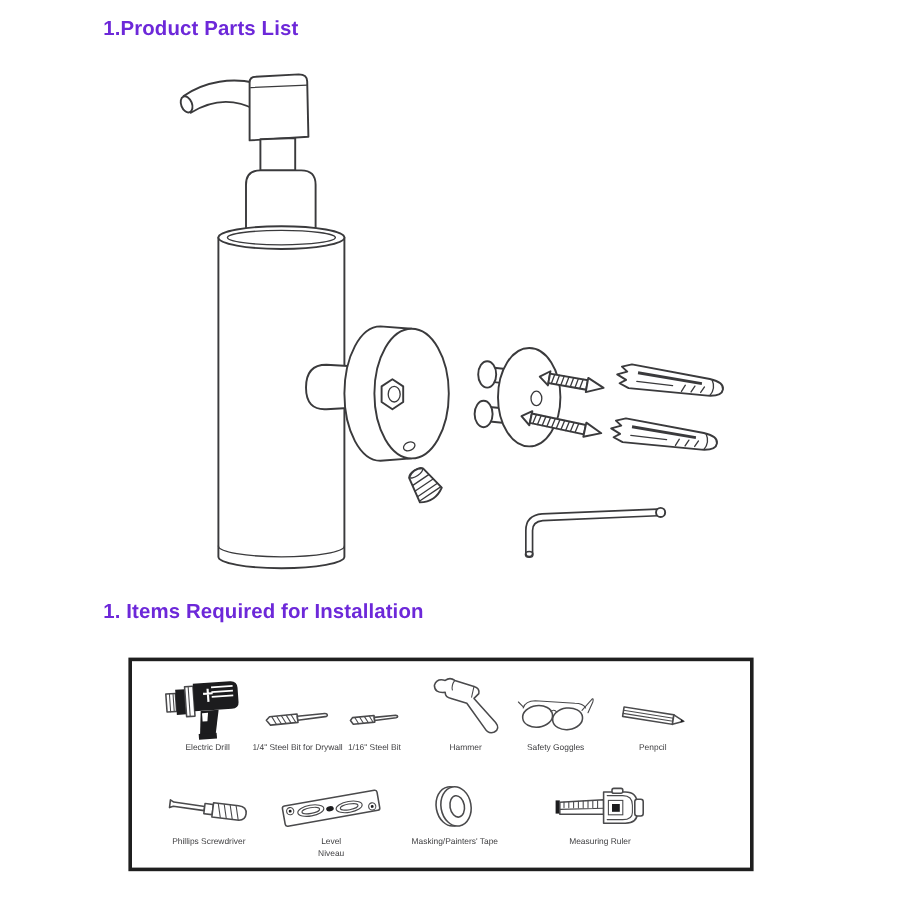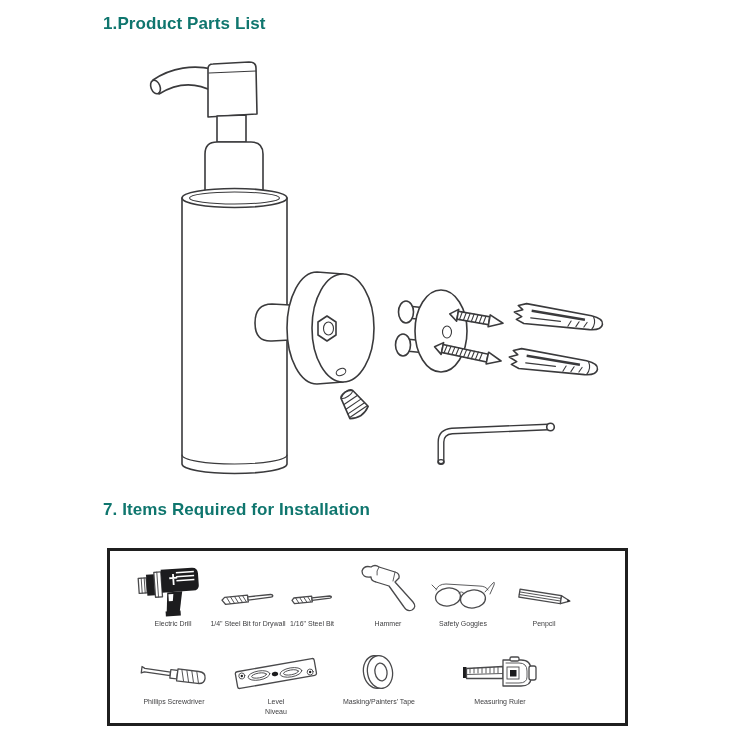--- a/index.html
+++ b/index.html
@@ -2,22 +2,22 @@
 <html><head>
 <meta charset="utf-8">
 <style>
   html,body{margin:0;padding:0;}
   body{
     width:750px;height:750px;position:relative;overflow:hidden;
     background:#ffffff;
     font-family:"Liberation Sans", sans-serif;
   }
   .heading{
-    position:absolute;left:103px;
-    font-size:17px;font-weight:bold;color:#0f766e;letter-spacing:.1px;
+    position:absolute;left:86px;
+    font-size:17px;font-weight:bold;color:#6d28d9;letter-spacing:.1px;
     white-space:nowrap;
   }
   #heading-1{top:14px;}
   #heading-2{top:500px;}
   #parts-illustration{position:absolute;left:130px;top:58px;}
   #tools-box{
     position:absolute;left:107px;top:548px;width:515px;height:172px;
     border:3px solid #1f1f1f;background:#ffffff;
   }
   .tool{
@@ -133,21 +133,21 @@
   </g>
 
   <g>
     <path d="M 311,403 L 311,384 Q 311,374 322,373 L 418,369" fill="none" stroke="#3a3a3c" stroke-width="7" stroke-linecap="round"></path>
     <path d="M 311,403 L 311,384 Q 311,374 322,373 L 418,369" fill="none" stroke="#ffffff" stroke-width="4.2" stroke-linecap="round"></path>
     <circle class="ln" cx="420.5" cy="369" r="3.8"></circle>
     <ellipse class="ln-thin" cx="311" cy="404" rx="3.2" ry="2.4"></ellipse>
   </g>
 </svg>
 
-<div class="heading" id="heading-2">7. Items Required for Installation</div>
+<div class="heading" id="heading-2">1. Items Required for Installation</div>
 
 <div id="tools-box">
 
   <div class="tool row1" style="left:63px;top:8px;">
     <div class="icon-wrap">
       <svg width="72" height="56" viewBox="0 0 72 56">
         <g transform="rotate(-4 36 28)">
           <rect class="tool-ln" x="2" y="15" width="8" height="15"></rect>
           <path class="tool-thin" d="M 5,15 L 5,30 M 8,15 L 8,30"></path>
           <rect class="tool-dark" x="10" y="12" width="8" height="21"></rect>

